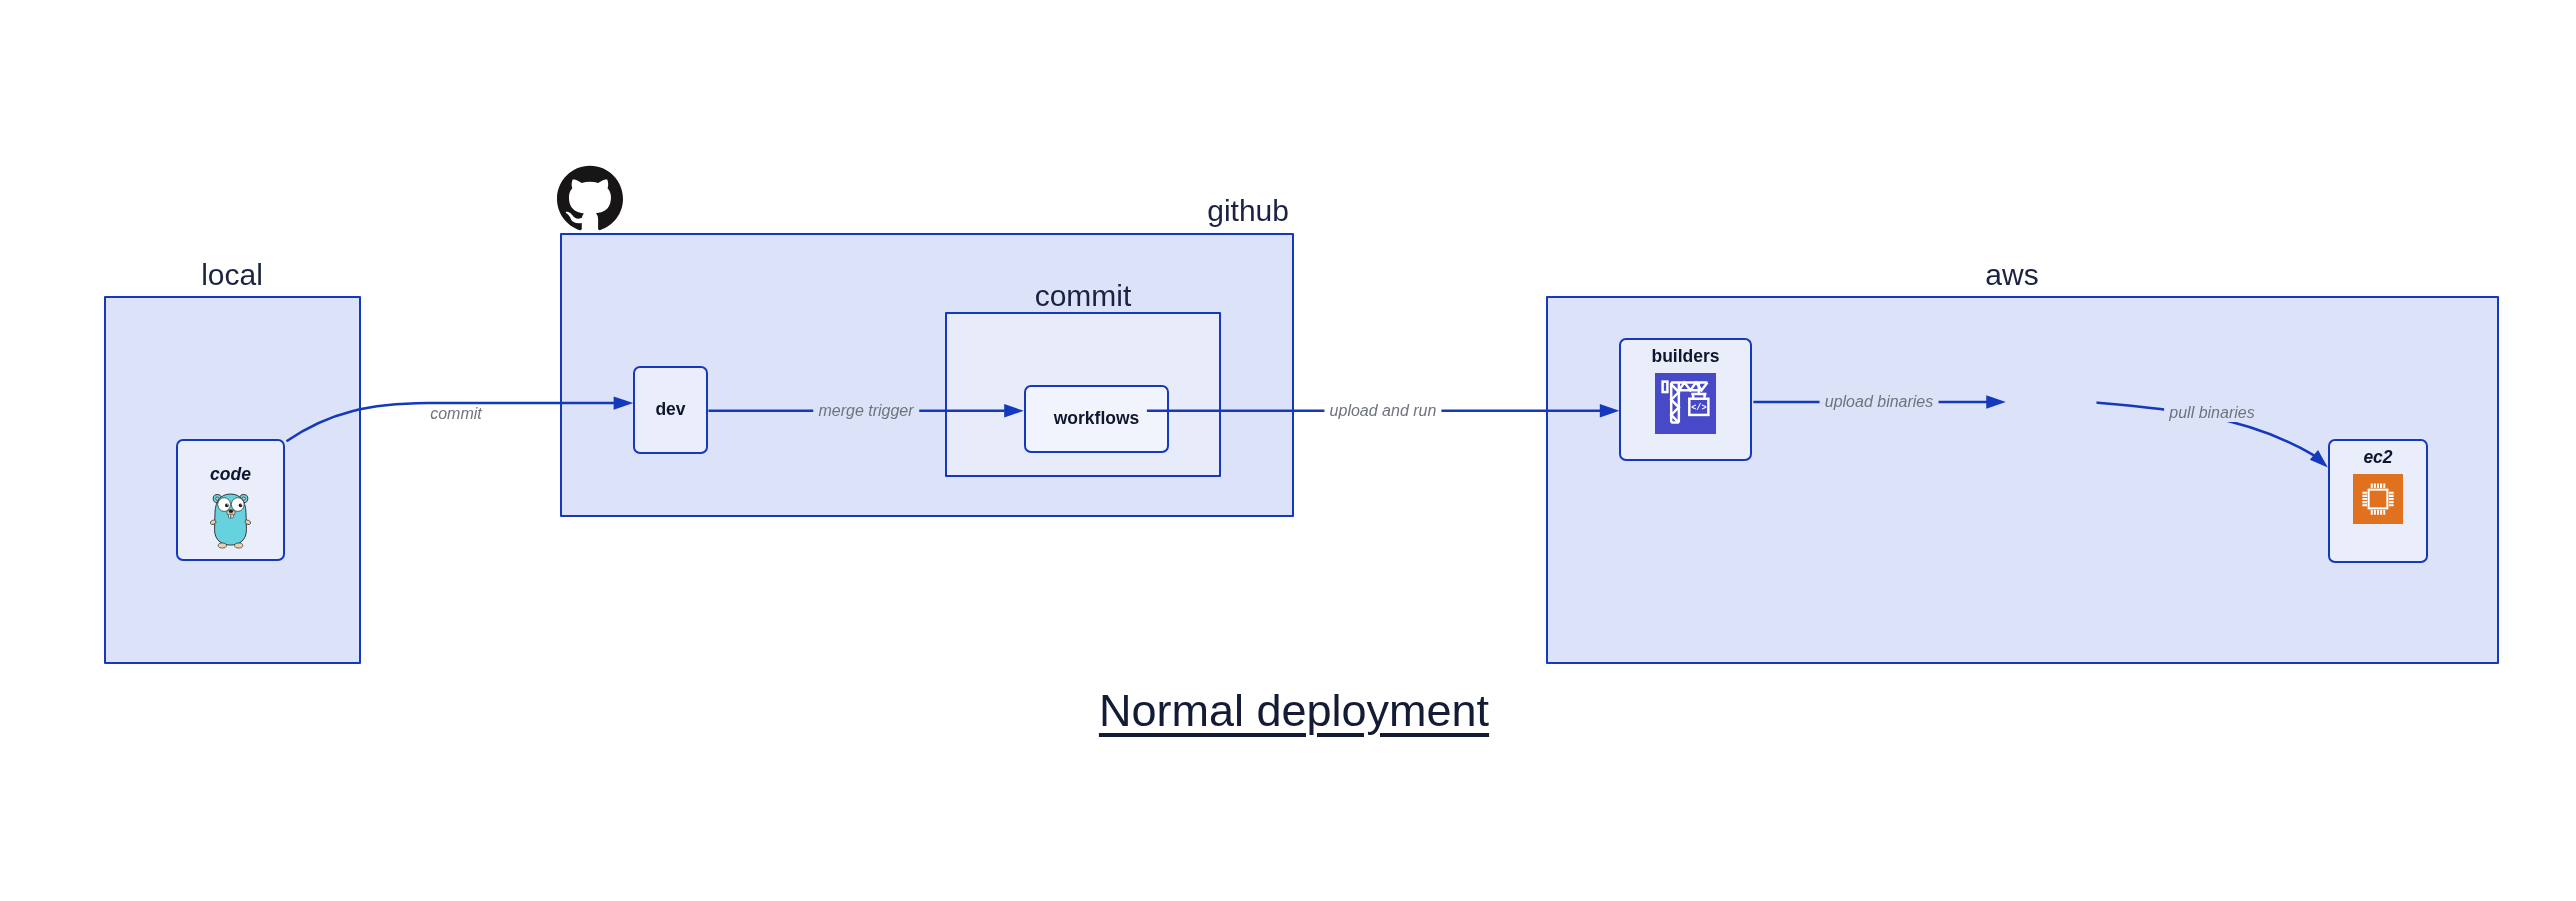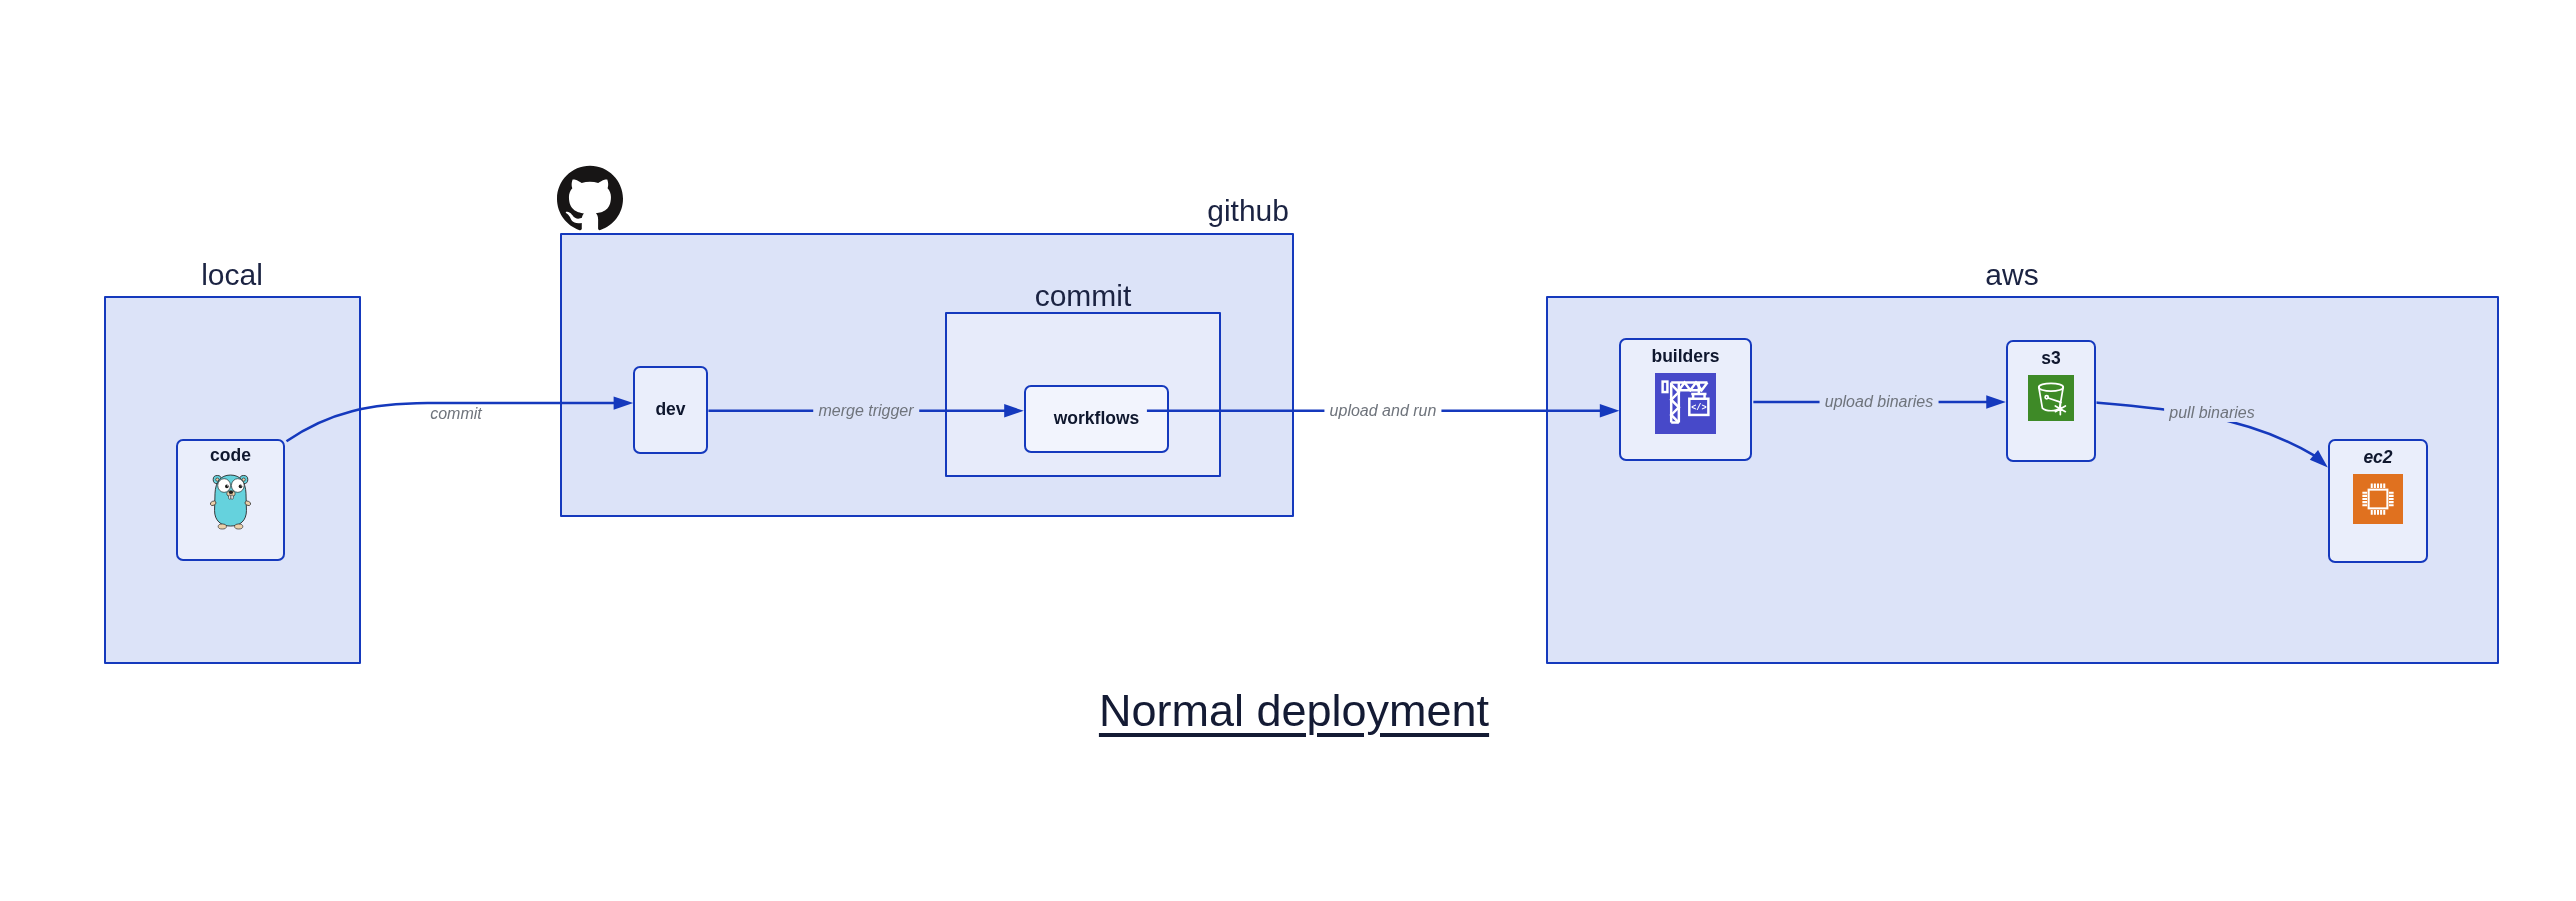--- a/index.html
+++ b/index.html
@@ -8,21 +8,21 @@
     font-family:"Liberation Sans", sans-serif;
   }
   
   .gbox{position:absolute;border:2.6px solid var(--line);background:var(--group-fill);border-radius:1px;z-index:1;box-sizing:border-box;}
   .gbox.master{background:var(--master-fill);z-index:2;}
   
   .node{position:absolute;border:2.6px solid var(--line);background:var(--node-fill);border-radius:7px;z-index:3;box-sizing:border-box;display:flex;flex-direction:column;align-items:center;}
   .node.workflows{background:var(--workflows-fill);justify-content:center;}
   .node.dev{justify-content:center;}
   .nlabel{font-weight:bold;font-size:17.5px;color:var(--node-label-color);line-height:1;}
-  .node.code .nlabel{margin-top:6px;}
+  .node.code .nlabel{margin-top:25px;font-style:italic;}
   .node.builders .nlabel, .node.s3 .nlabel, .node.ec2 .nlabel{margin-top:8.2px;}
   
   .glabel{position:absolute;font-size:30px;color:var(--group-label-color);z-index:4;white-space:nowrap;line-height:1;}
   .glabel.centered{transform:translateX(-50%);}
   .glabel.right-anchored{transform:translateX(-100%);}
   
   svg.edges{position:absolute;left:0;top:0;z-index:5;pointer-events:none;}
   .edge-line{stroke:var(--line);stroke-width:5;fill:none;}
   .edge-head{fill:var(--line);stroke:none;}
   
@@ -110,33 +110,20 @@
         <path d="M17,12 L25,20 L17,28 L25,36 L17,44 L25,52"></path>
         <path d="M17,10 H55 M25,18 H49"></path>
         <path d="M25,18 L31,10 L37,18 L43,10 L49,18 L55,10"></path>
         <path d="M46,10 V22 M38,22 H54 M40,22 V27 M52,22 V27"></path>
         <rect x="36" y="27" width="20" height="17"></rect>
       </g>
       <text class="wtext" x="46" y="39" text-anchor="middle">&lt;/&gt;</text>
     </svg>
   </div>
 
-  <div class="node s3" style="left:2006px;top:340px;width:90px;height:122px;">
-    <div class="nlabel">s3</div>
-    <svg class="aws-icon" width="46" height="46" viewBox="0 0 64 64">
-      <rect class="s3-bg" width="64" height="64"></rect>
-      <g class="wstroke-thin">
-        <ellipse cx="32" cy="17" rx="17" ry="5.5"></ellipse>
-        <path d="M15,17 L20,46 C25,51 39,51 44,46 L49,17"></path>
-        <circle cx="26" cy="31" r="2.2"></circle>
-        <path d="M28,32 L46,38"></path>
-        <path d="M45,39 V55 M38,43 L52,51 M52,43 L38,51"></path>
-      </g>
-    </svg>
-  </div>
 
   <div class="node ec2" style="left:2328px;top:439px;width:100px;height:124px;font-style:italic;">
     <div class="nlabel">ec2</div>
     <svg class="aws-icon" width="50" height="50" viewBox="0 0 64 64">
       <rect class="ec2-bg" width="64" height="64"></rect>
       <g class="wstroke">
         <rect x="20" y="20" width="24" height="24"></rect>
         <path d="M24,12V18 M28,12V18 M32,12V18 M36,12V18 M40,12V18"></path>
         <path d="M24,46V52 M28,46V52 M32,46V52 M36,46V52 M40,46V52"></path>
         <path d="M12,24H18 M12,28H18 M12,32H18 M12,36H18 M12,40H18"></path>

